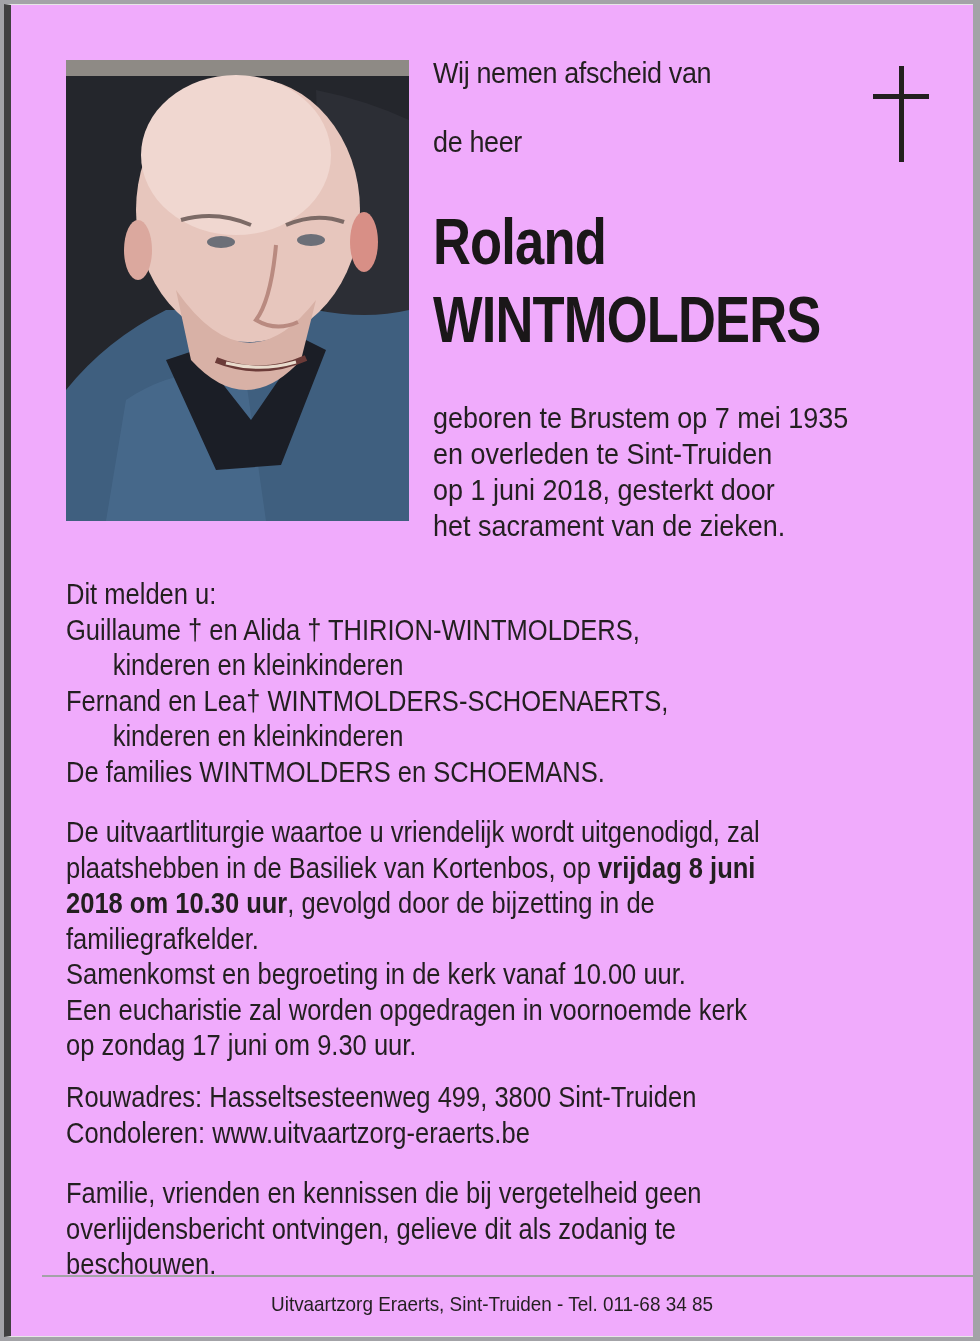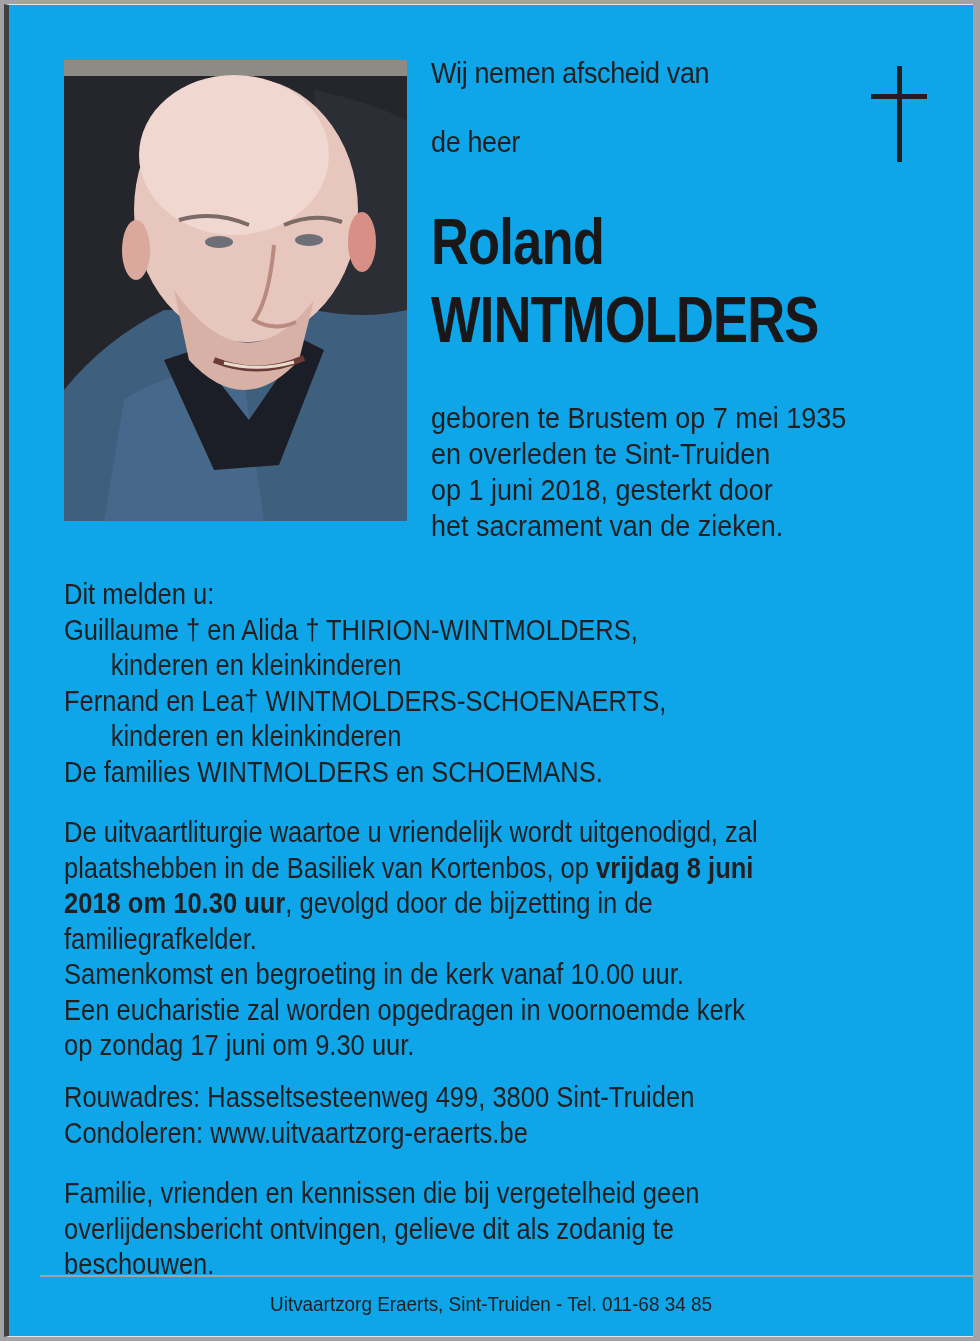--- a/index.html
+++ b/index.html
@@ -4,23 +4,23 @@
   <style>
     html, body { margin: 0; padding: 0; }
     body {
       width: 980px; height: 1341px; position: relative; overflow: hidden;
       background: #a3a3a7;
       font-family: "Liberation Sans", sans-serif;
       color: #231f20;
     }
     .card {
       position: absolute; left: 4px; top: 4px; right: 7px; bottom: 4px;
-      background: #0ea5e9;
+      background: #f0abfc;
       border-top: 1px solid #e6e6e6;
-      border-left: 5px solid #404040;
+      border-left: 7px solid #404040;
       border-bottom: 1px solid #e6e6e6;
     }
     .photo {
       position: absolute; left: 55px; top: 55px; width: 343px; height: 461px;
       overflow: hidden;
       background: linear-gradient(180deg, #8f8b86 0px, #8f8b86 14px, #24252b 14px, #1f2026 100%);
     }
     .photo svg { display: block; }
     .intro {
       position: absolute; left: 422px; top: 52px;

